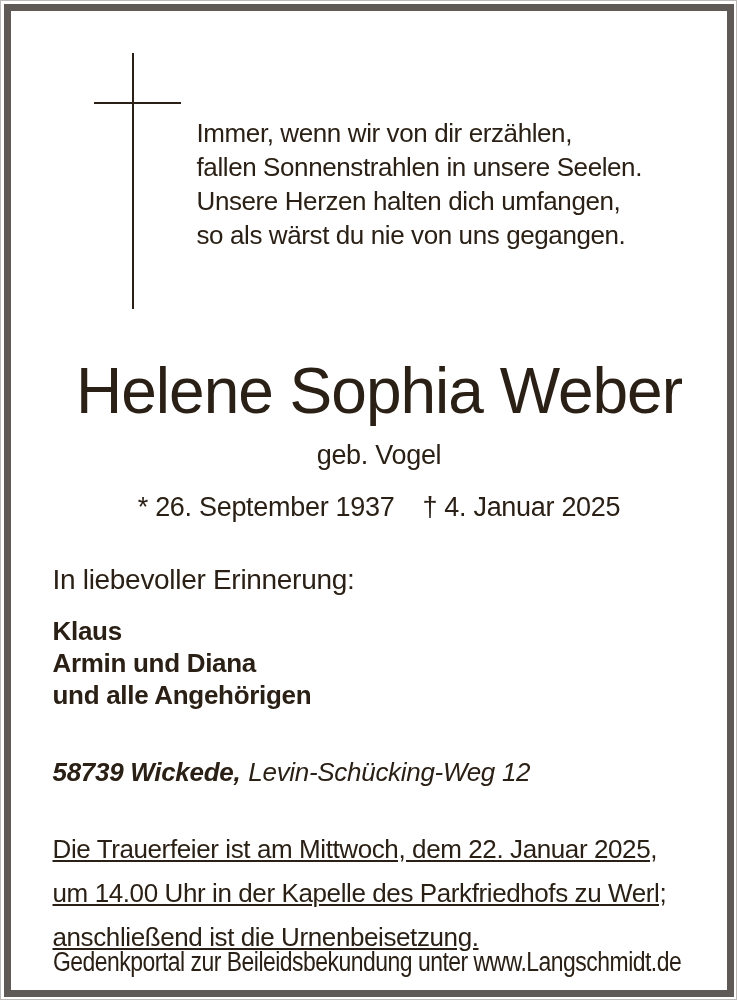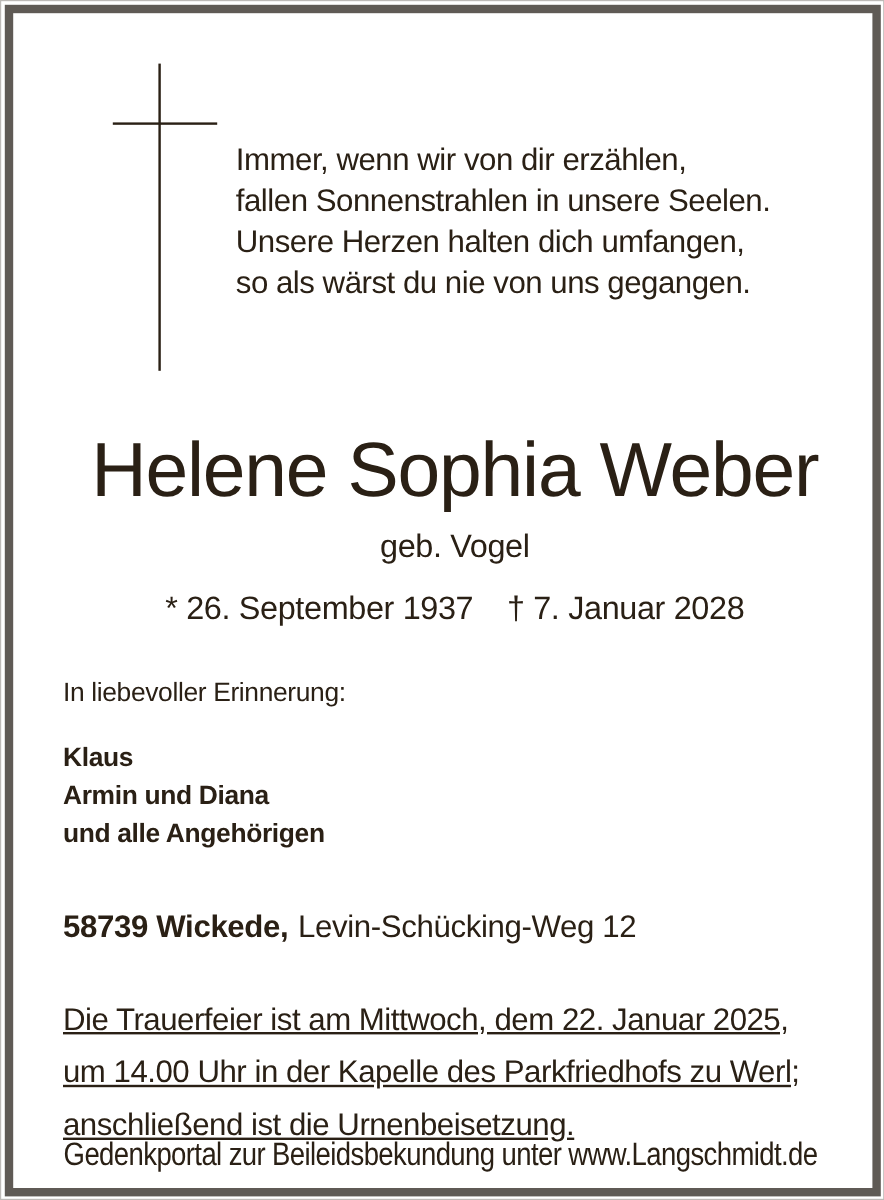--- a/index.html
+++ b/index.html
@@ -50,28 +50,28 @@
     left:0;top:429px;width:737px;
     text-align:center;font-size:27px;letter-spacing:-0.3px;
   }
   .life-dates{
     left:0;top:481px;width:737px;
     text-align:center;font-size:27px;letter-spacing:-0.3px;
     white-space:nowrap;
   }
   .life-dates .birth{margin-right:28px;}
   
-  .mourning-intro{left:42px;top:553px;font-size:22px;letter-spacing:-0.3px;}
+  .mourning-intro{left:42px;top:553px;font-size:28px;letter-spacing:-0.3px;}
   .mourners{
     left:42px;top:604px;
-    font-size:22px;line-height:32px;font-weight:bold;letter-spacing:-0.3px;
+    font-size:26px;line-height:32px;font-weight:bold;letter-spacing:-0.3px;
     white-space:pre-line;
   }
   
-  .address-line{left:42px;top:746px;font-size:26px;letter-spacing:-0.3px;white-space:nowrap;}
+  .address-line{left:42px;top:746px;font-size:26px;letter-spacing:-0.3px;white-space:nowrap;font-style:italic;}
   .address-line .city{font-weight:bold;margin-right:8px;}
   
   .funeral-info{
     left:42px;top:816px;
     font-size:26px;line-height:44px;letter-spacing:-0.4px;
     white-space:pre-line;
     text-decoration:underline;
   }
   
   .portal-line{
@@ -96,21 +96,21 @@
     <div class="abs epitaph">Immer, wenn wir von dir erzählen,
 fallen Sonnenstrahlen in unsere Seelen.
 Unsere Herzen halten dich umfangen,
 so als wärst du nie von uns gegangen.</div>
 
     <div class="abs deceased-name">Helene Sophia Weber</div>
 
     <div class="abs maiden-name">geb. Vogel</div>
 
     <div class="abs life-dates">
-      <span class="birth">* 26. September 1937</span><span class="death">† 7. Januar 2028</span>
+      <span class="birth">* 26. September 1937</span><span class="death">† 4. Januar 2025</span>
     </div>
 
     <div class="abs mourning-intro">In liebevoller Erinnerung:</div>
 
     <div class="abs mourners">Klaus
 Armin und Diana
 und alle Angehörigen</div>
 
     <div class="abs address-line">
       <span class="city">58739 Wickede,</span><span class="street">Levin-Schücking-Weg 12</span>

